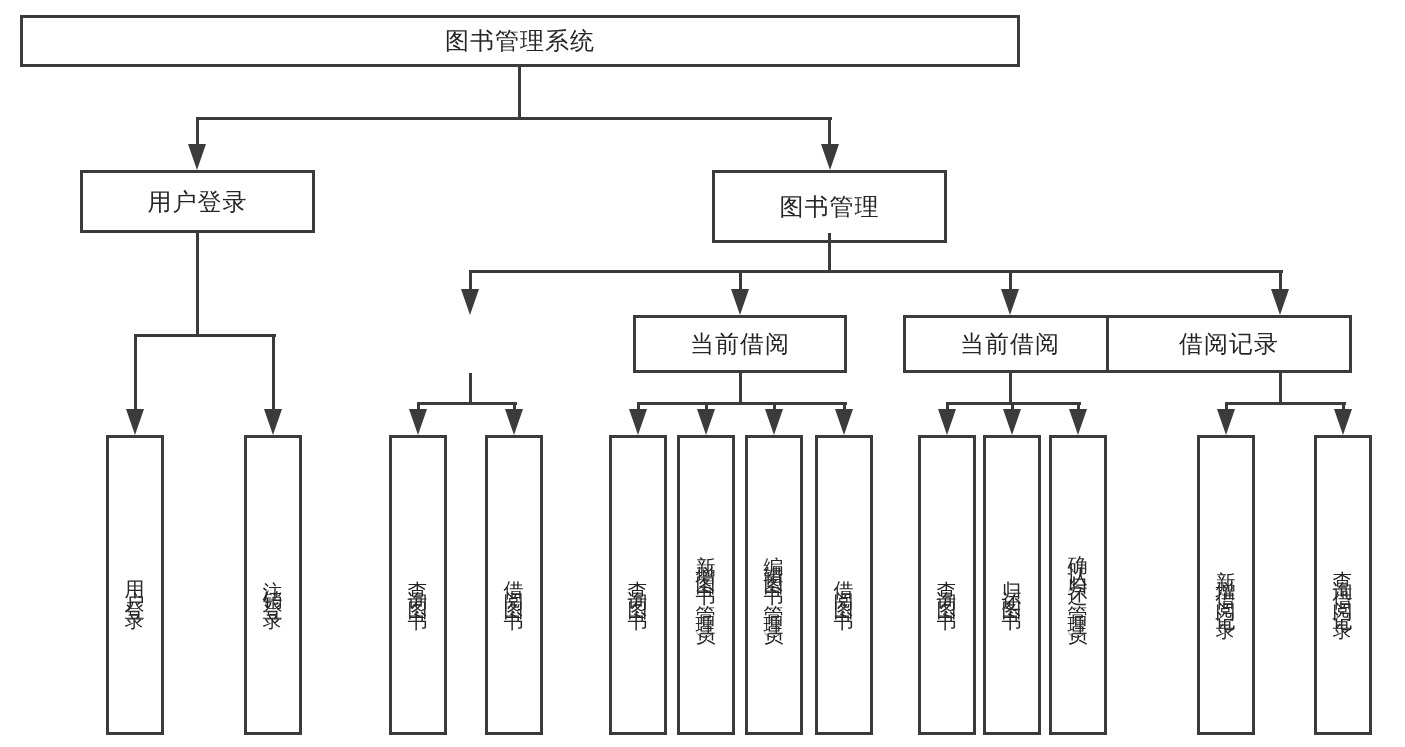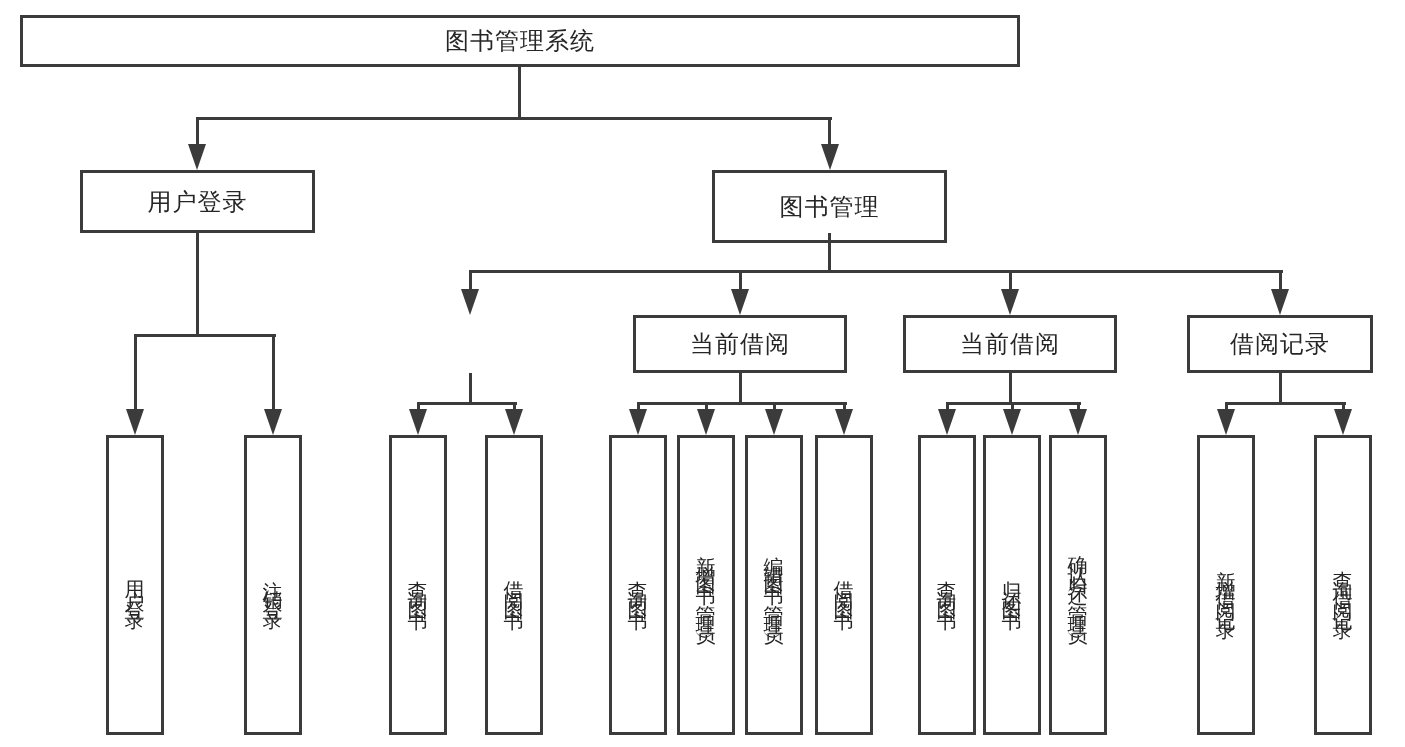--- a/index.html
+++ b/index.html
@@ -77,21 +77,21 @@
   <div class="arrow" style="left:1001px;top:289px;"></div>
   <div class="vl" style="left:1279px;top:270px;height:20px;"></div>
   <div class="arrow" style="left:1271px;top:289px;"></div>
 
   <div class="box h" style="left:633px;top:315px;width:214px;height:58px;">
     <span>当前借阅</span>
   </div>
   <div class="box h" style="left:903px;top:315px;width:214px;height:58px;">
     <span>当前借阅</span>
   </div>
-  <div class="box h" style="left:1187px;top:315px;width:186px;height:58px;">
+  <div class="box h" style="left:1106px;top:315px;width:246px;height:58px;">
     <span>借阅记录</span>
   </div>
 
   <div class="vl" style="left:469px;top:373px;height:32px;"></div>
   <div class="hl" style="left:417px;top:402px;width:100px;"></div>
   <div class="vl" style="left:417px;top:402px;height:9px;"></div>
   <div class="arrow" style="left:409px;top:409px;"></div>
   <div class="vl" style="left:513px;top:402px;height:9px;"></div>
   <div class="arrow" style="left:505px;top:409px;"></div>
 

